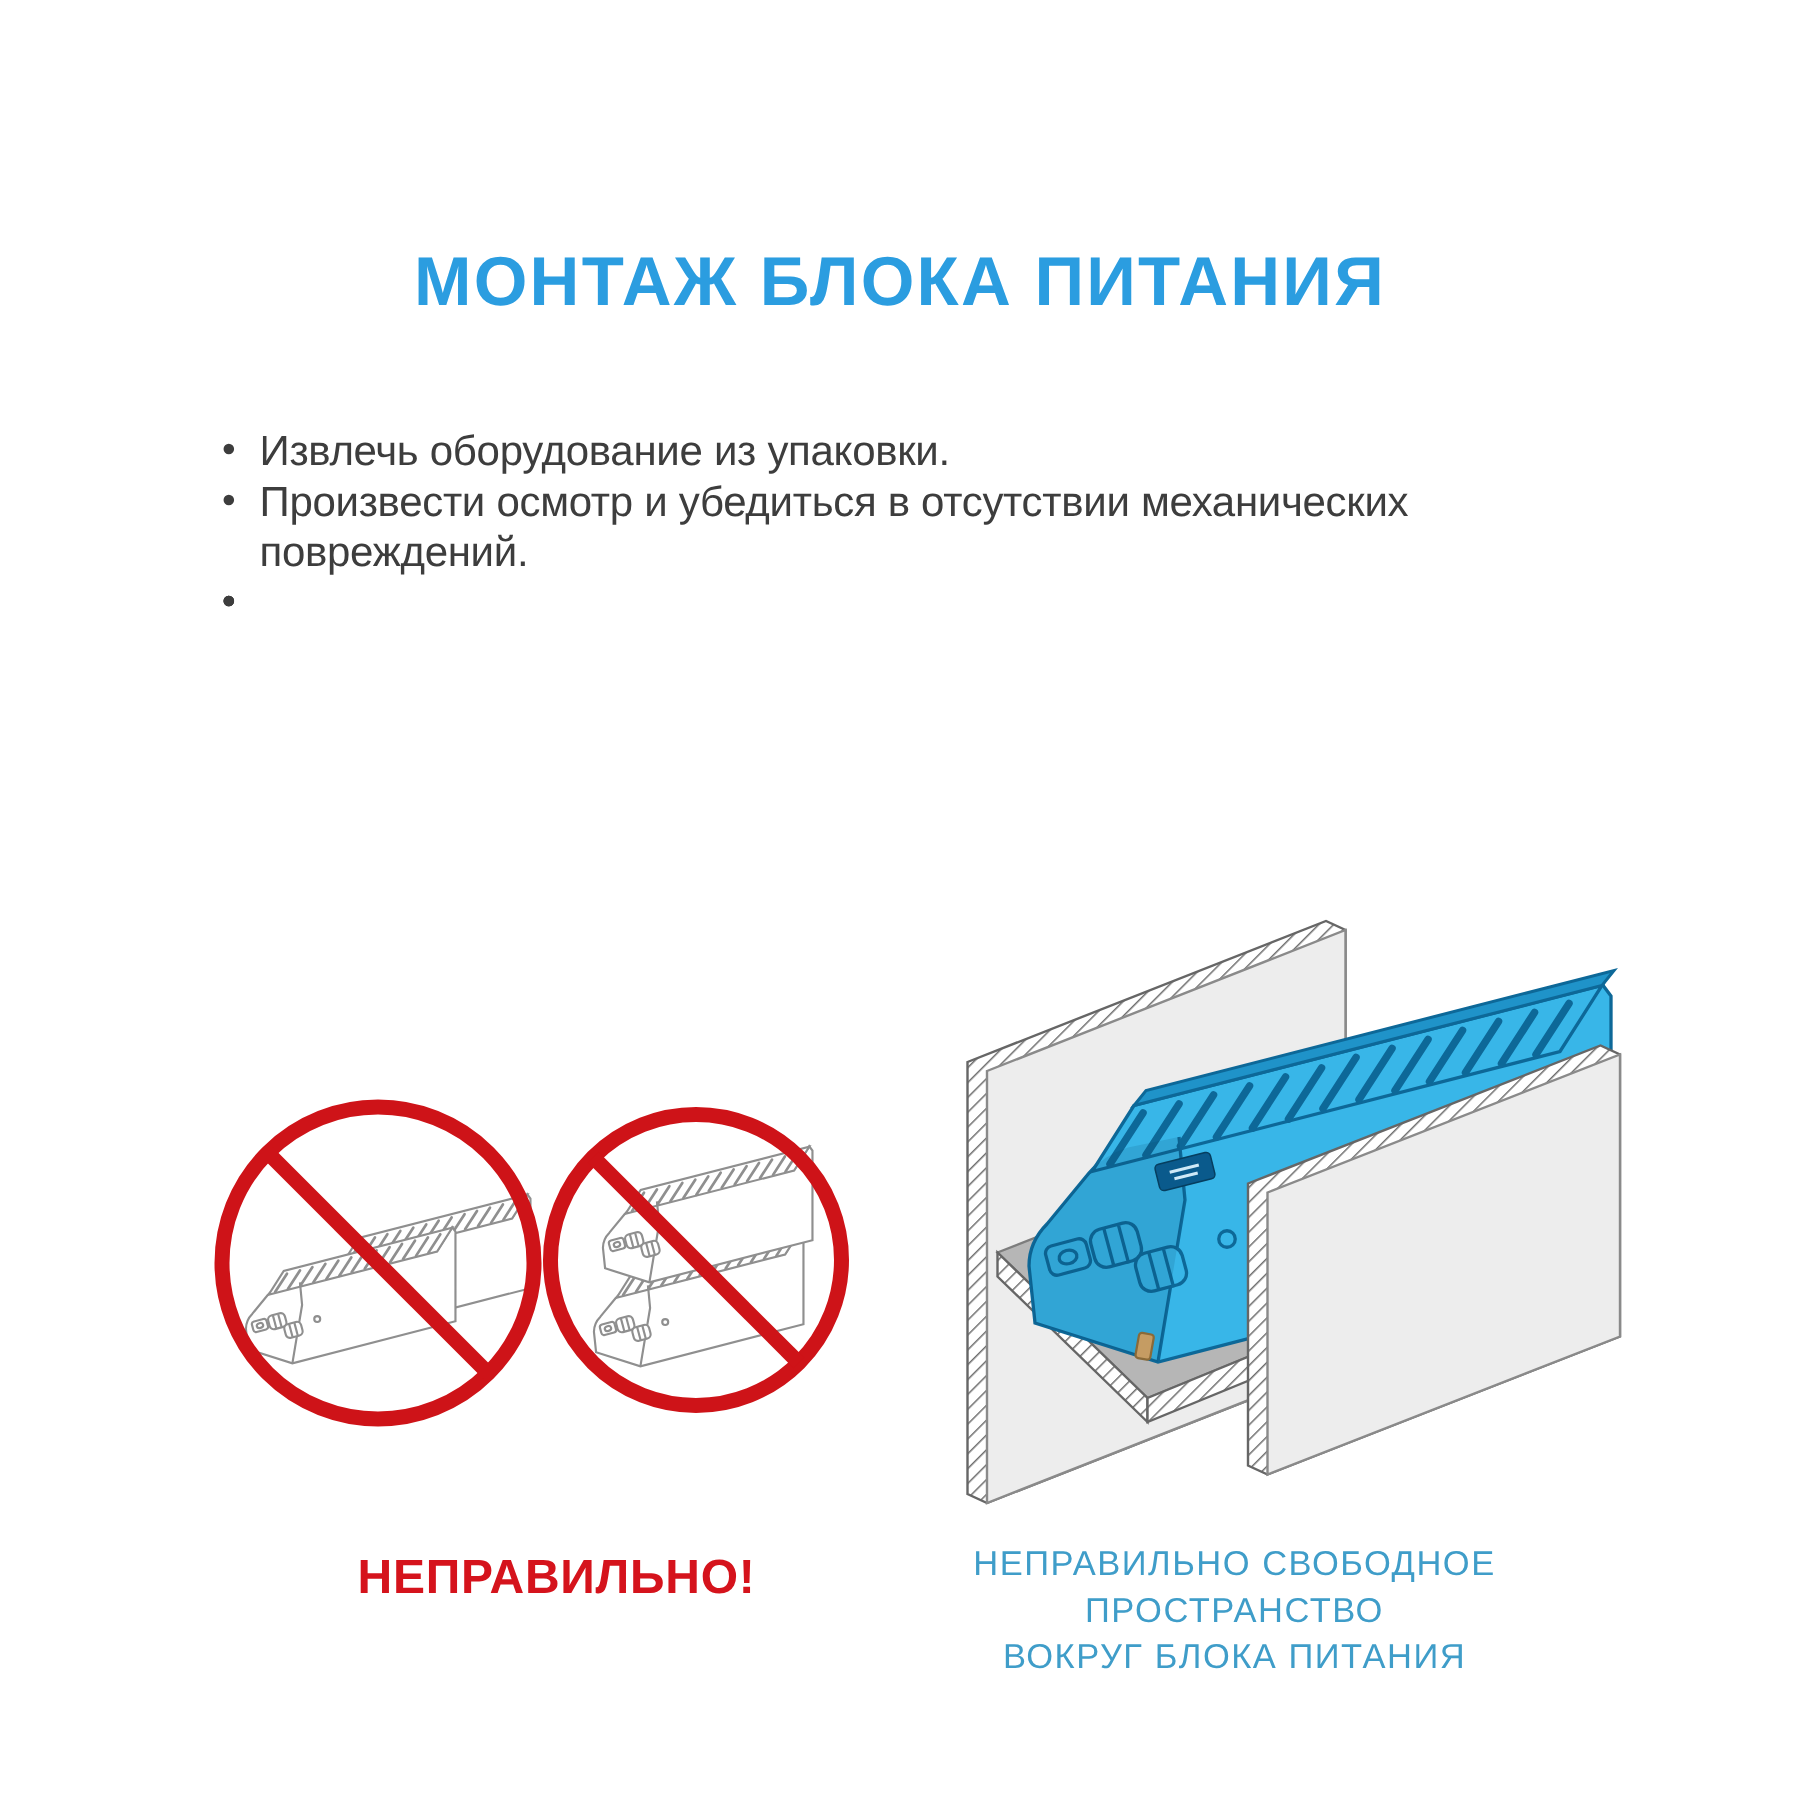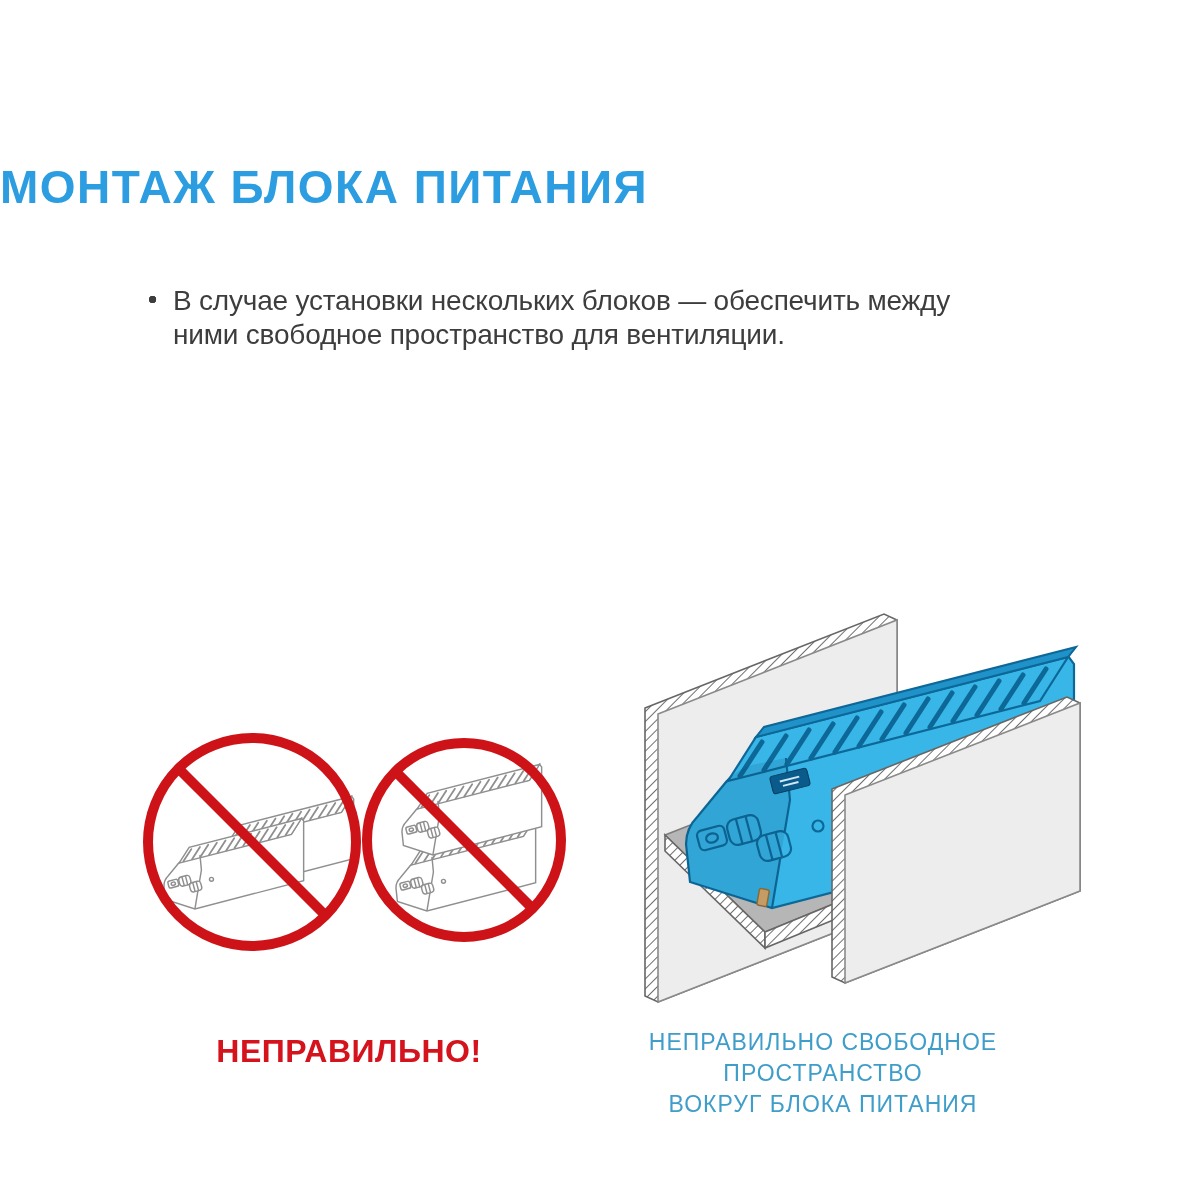--- a/index.html
+++ b/index.html
@@ -13,68 +13,69 @@
     --shelf-gray:#b6b6b6;
   }
   *{margin:0;padding:0;box-sizing:border-box;}
   html,body{background:#fff;}
   body{
     width:1200px;height:1200px;position:relative;overflow:hidden;
     font-family:"Liberation Sans","DejaVu Sans",sans-serif;
   }
   .page-title{
     position:absolute;left:0;top:160px;width:1200px;
-    text-align:left;font-size:46px;font-weight:bold;
+    text-align:center;font-size:46px;font-weight:bold;
     letter-spacing:1.5px;color:var(--title-blue);white-space:nowrap;
   }
   .instructions{
     position:absolute;left:146px;top:284px;width:920px;
     list-style:none;color:var(--text-gray);
     font-size:28px;line-height:33.5px;
   }
   .instructions li{position:relative;padding-left:27px;}
   .instructions .blt{position:absolute;left:2px;top:-1px;font-size:26px;}
   .instructions .txt{white-space:pre-line;letter-spacing:-0.2px;}
   .fig{position:absolute;left:0;top:600px;}
   .wrong-label{
-    position:absolute;left:349px;top:1033px;transform:translateX(-50%);
+    position:absolute;left:371px;top:1033px;transform:translateX(-50%);
     font-size:32px;font-weight:bold;letter-spacing:0.5px;
     color:var(--alert-red);white-space:nowrap;
   }
   .free-space-caption{
     position:absolute;left:823px;top:1027px;transform:translateX(-50%);
     text-align:center;font-size:23px;line-height:31px;letter-spacing:1px;
     color:var(--caption-blue);white-space:pre-line;
   }
   .psu-main{fill:var(--psu-blue);stroke:#0d6898;stroke-width:2.2;}
   .psu-mini{fill:#ffffff;stroke:#8f8f8f;stroke-width:4;}
   .ban{stroke:var(--line-red);stroke-width:10;fill:none;}
 </style>
 </head>
 <body>
 
 <h1 class="page-title">МОНТАЖ БЛОКА ПИТАНИЯ</h1>
 
 <ul class="instructions">
   <li>
     <span class="blt">•</span>
+    <span class="txt">Извлечь оборудование из упаковки.</span>
+  </li>
+  <li>
+    <span class="blt">•</span>
+    <span class="txt">Произвести осмотр и убедиться в отсутствии механических
+повреждений.</span>
   </li>
   <li>
     <span class="blt">•</span>
   </li>
   <li>
     <span class="blt">•</span>
   </li>
   <li>
     <span class="blt">•</span>
-  </li>
-  <li>
-    <span class="blt">•</span>
-    <span class="txt">В случае установки нескольких блоков — обеспечить между
-ними свободное пространство для вентиляции.</span>
   </li>
 </ul>
 
 <svg class="fig" width="1200" height="450" viewBox="0 600 1200 450" aria-hidden="true">
   <defs>
     <pattern id="hatch" width="7" height="7" patternUnits="userSpaceOnUse" patternTransform="rotate(45)">
       <rect width="7" height="7" fill="#ffffff"></rect>
       <line x1="0" y1="0" x2="0" y2="7" stroke="#6f6f6f" stroke-width="2"></line>
     </pattern>
 

